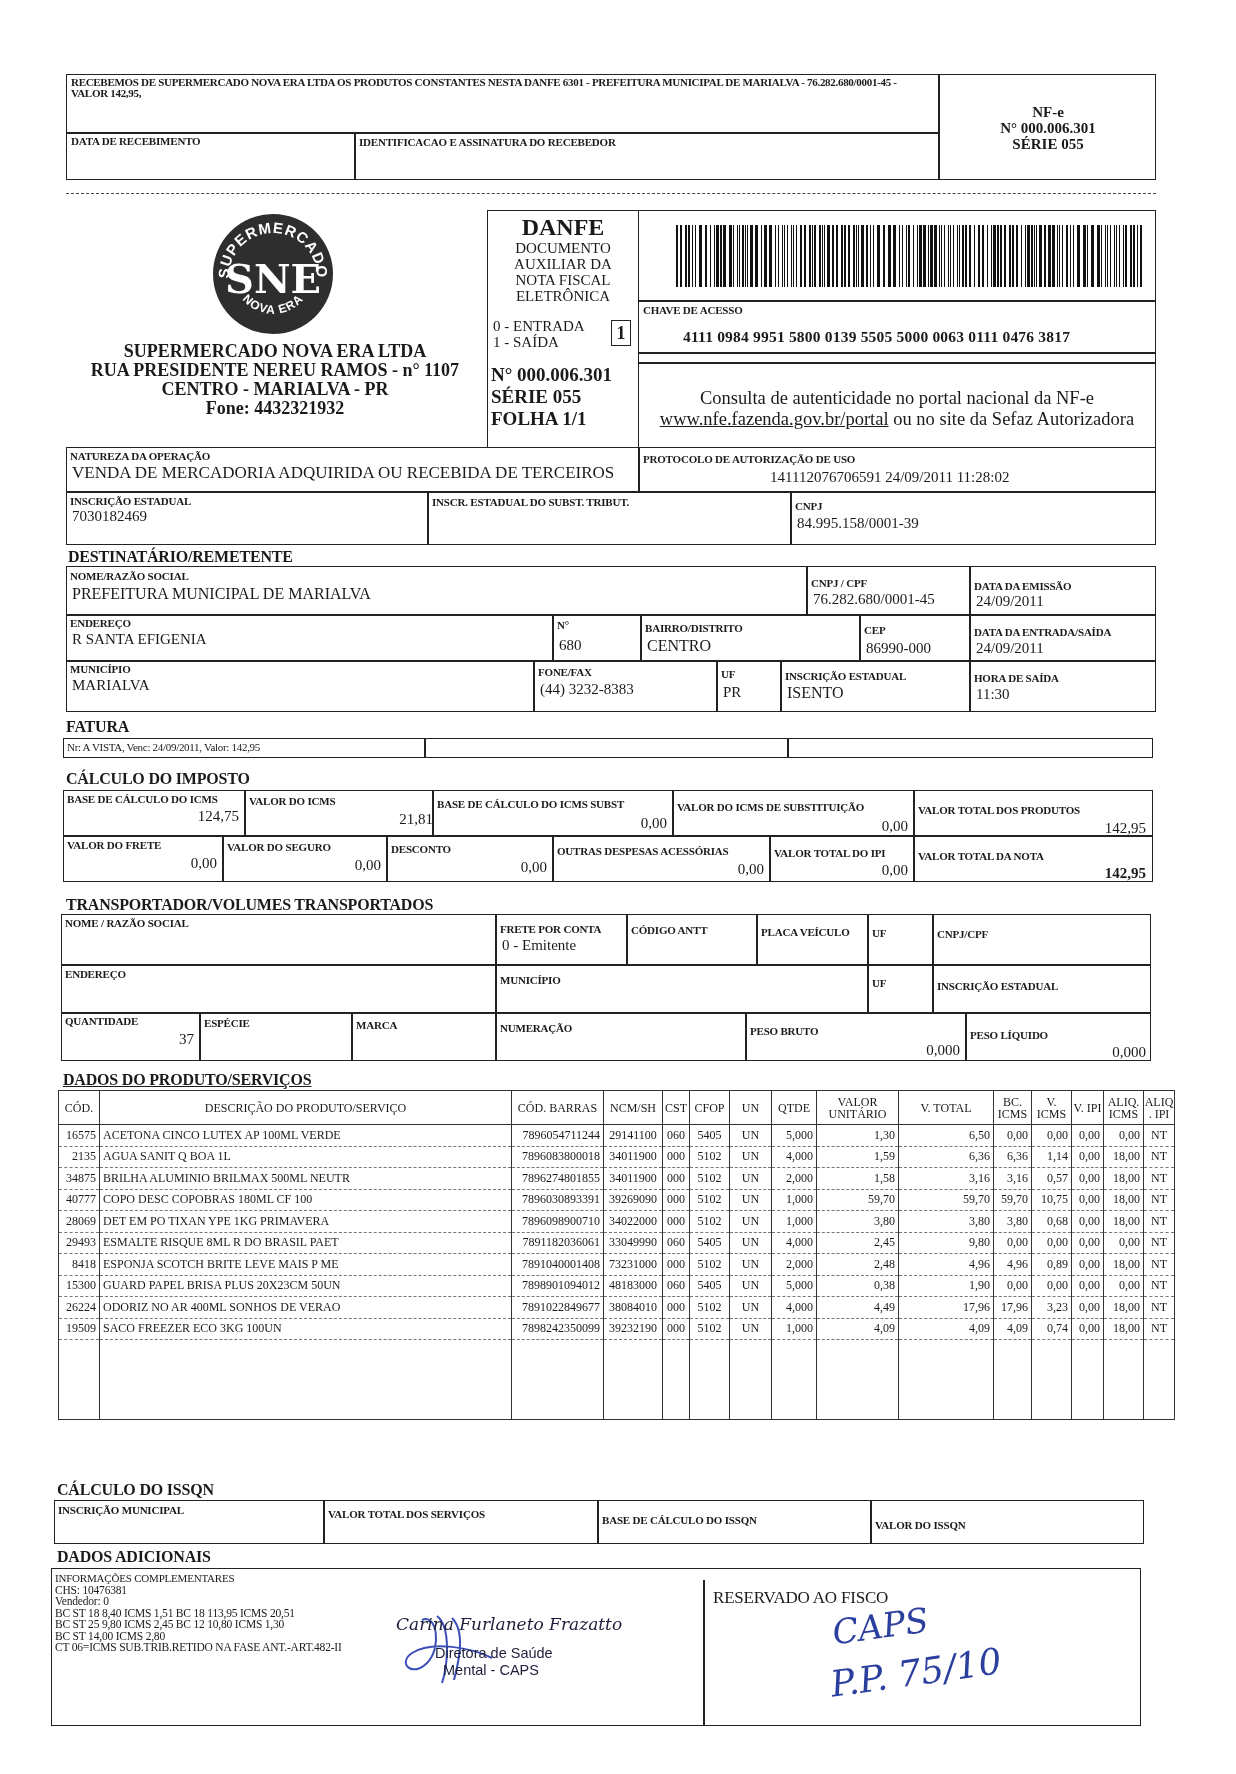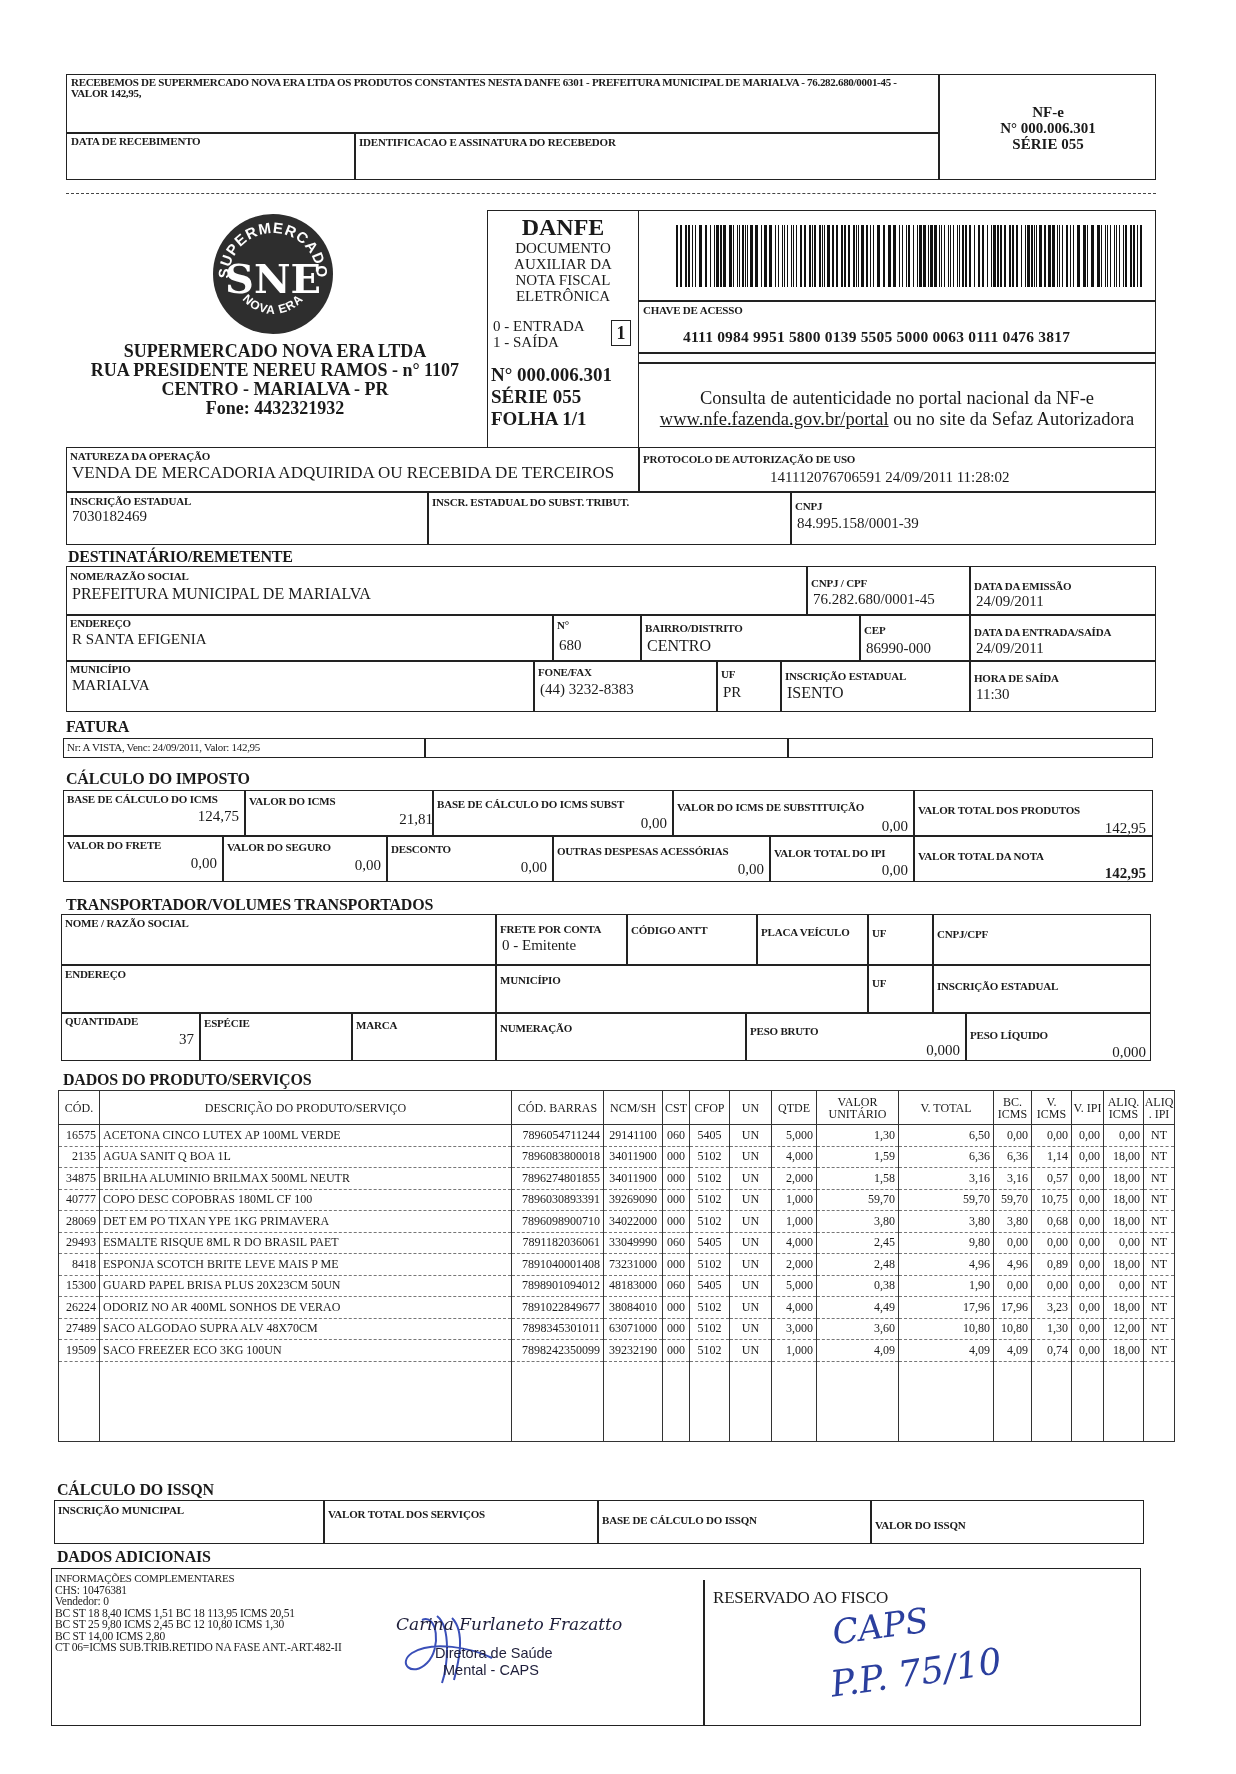--- a/index.html
+++ b/index.html
@@ -350,21 +350,21 @@
 <div class="abs lbl" style="left:62px;top:1013px;">QUANTIDADE</div>
 <div class="abs val" style="left:62px;top:1031px;width:137px;text-align:right;">37</div>
 <div class="abs lbl" style="left:201px;top:1015px;">ESPÉCIE</div>
 <div class="abs lbl" style="left:353px;top:1017px;">MARCA</div>
 <div class="abs lbl" style="left:497px;top:1020px;">NUMERAÇÃO</div>
 <div class="abs lbl" style="left:747px;top:1023px;">PESO BRUTO</div>
 <div class="abs val" style="left:747px;top:1042px;width:218px;text-align:right;">0,000</div>
 <div class="abs lbl" style="left:967px;top:1027px;">PESO LÍQUIDO</div>
 <div class="abs val" style="left:967px;top:1044px;width:184px;text-align:right;">0,000</div>
 
-<div class="sec" style="left:63px;top:1071px;">DADOS DO PRODUTO/SERVIÇOS</div>
+<div class="sec" style="left:63px;top:1071px;text-decoration:underline;">DADOS DO PRODUTO/SERVIÇOS</div>
 <table class="prod" id="prod-table" style="left:58px;top:1090px;width:1086px;">
   <colgroup>
     <col style="width:41px">
       <col style="width:412px">
       <col style="width:92px">
       <col style="width:59px">
       <col style="width:27px">
       <col style="width:40px">
       <col style="width:42px">
       <col style="width:45px">
@@ -543,37 +543,20 @@
         <td class="r">4,000</td>
         <td class="r">4,49</td>
         <td class="r">17,96</td>
         <td class="r">17,96</td>
         <td class="r">3,23</td>
         <td class="r">0,00</td>
         <td class="r">18,00</td>
         <td class="c">NT</td>
       </tr>
       <tr>
-        <td class="r">27489</td>
-        <td>SACO ALGODAO SUPRA ALV 48X70CM</td>
-        <td class="r">7898345301011</td>
-        <td class="c">63071000</td>
-        <td class="c">000</td>
-        <td class="c">5102</td>
-        <td class="c">UN</td>
-        <td class="r">3,000</td>
-        <td class="r">3,60</td>
-        <td class="r">10,80</td>
-        <td class="r">10,80</td>
-        <td class="r">1,30</td>
-        <td class="r">0,00</td>
-        <td class="r">12,00</td>
-        <td class="c">NT</td>
-      </tr>
-      <tr>
         <td class="r">19509</td>
         <td>SACO FREEZER ECO 3KG 100UN</td>
         <td class="r">7898242350099</td>
         <td class="c">39232190</td>
         <td class="c">000</td>
         <td class="c">5102</td>
         <td class="c">UN</td>
         <td class="r">1,000</td>
         <td class="r">4,09</td>
         <td class="r">4,09</td>

